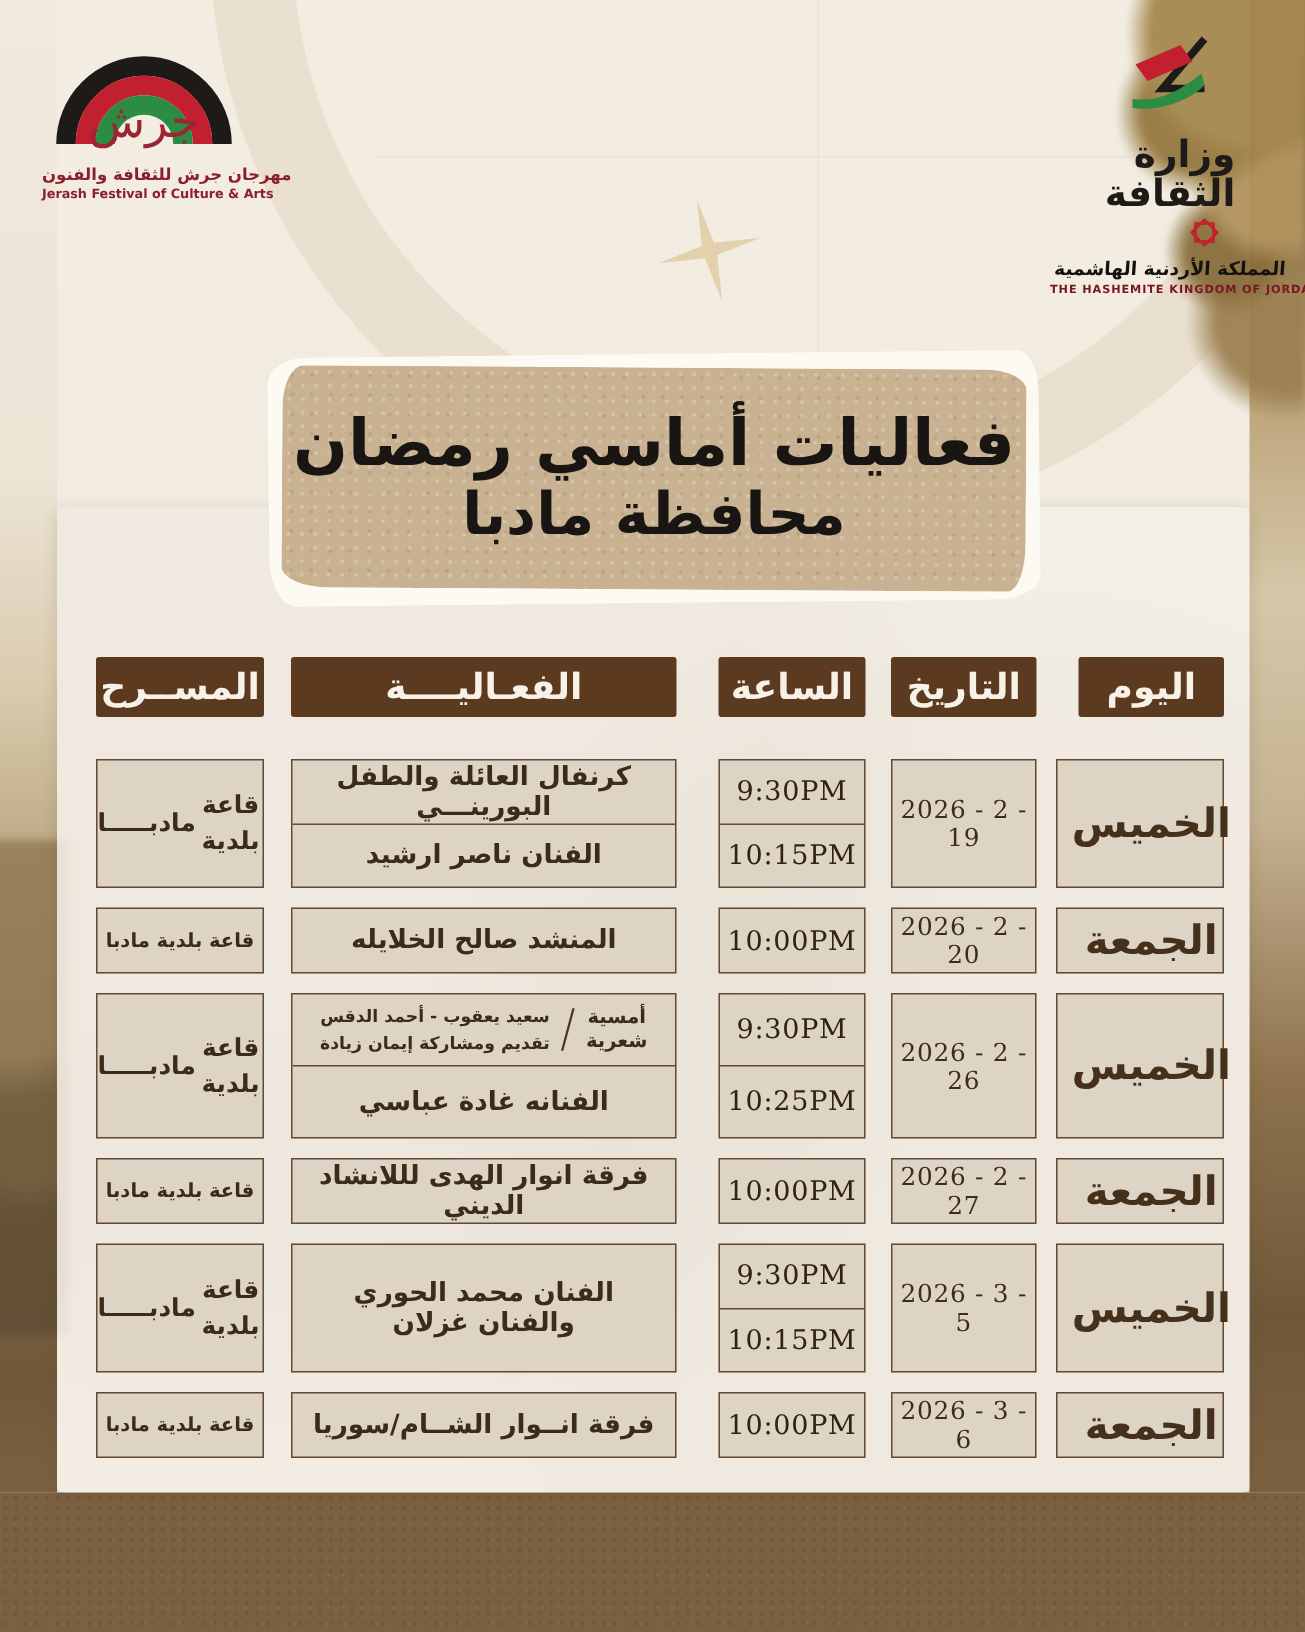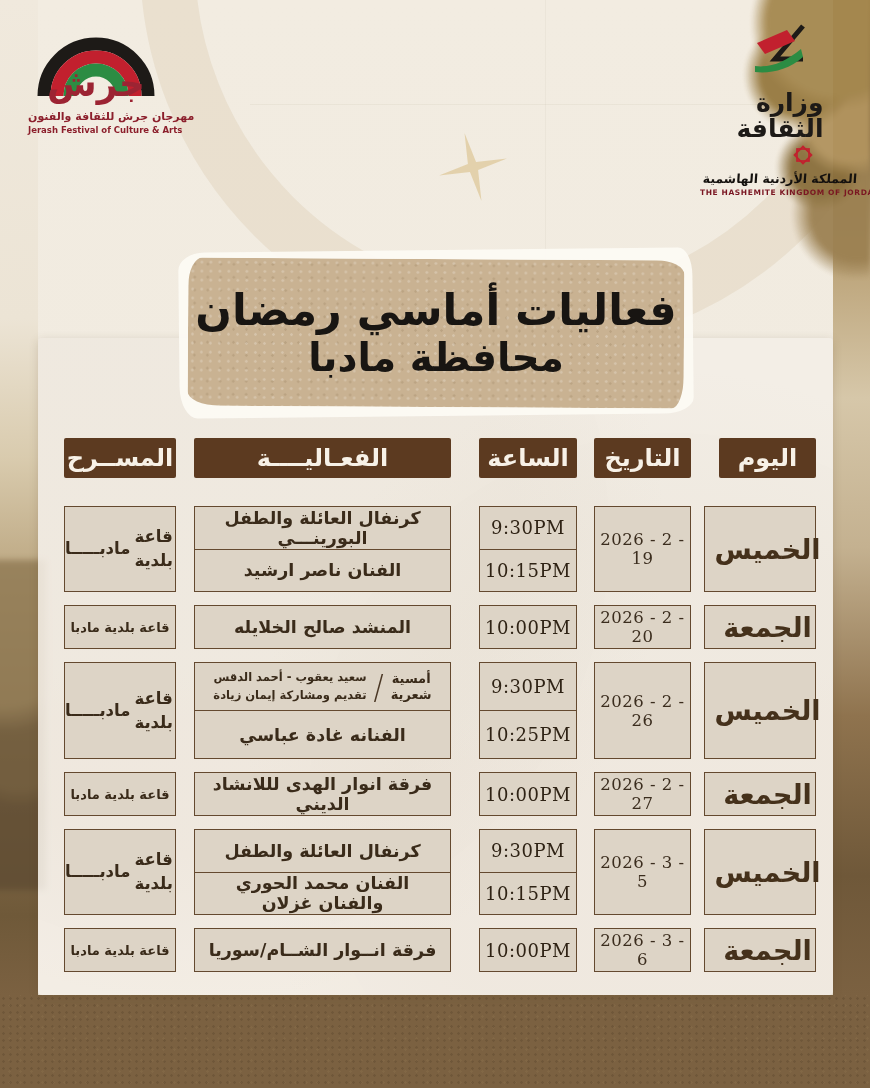--- a/index.html
+++ b/index.html
@@ -41,32 +41,32 @@
       radial-gradient(circle at 55% 55%, #6e5a3c 0 26%, transparent 36%),
       radial-gradient(circle at 25% 85%, #5f4c33 0 30%, transparent 42%);}
   .ground{position:absolute;left:0;top:995px;width:870px;height:93px;background:var(--bottom-brown);}
   .ground::after{content:"";position:absolute;inset:0;opacity:.5;
     background-image:radial-gradient(rgba(58,43,24,.35) 1px,transparent 1.5px),
                      radial-gradient(rgba(160,132,92,.35) 1px,transparent 1.4px);
     background-size:7px 7px,11px 11px;background-position:0 0,4px 5px;}
   
   .jerash-logo{position:absolute;left:28px;top:26px;width:136px;text-align:center;z-index:5;}
   .jerash-arcs{display:block;margin:0 auto;}
-  .jerash-mark{position:absolute;left:0;right:0;top:40px;font-size:36px;font-weight:700;
+  .jerash-mark{position:absolute;left:0;right:0;top:40px;font-size:31px;font-weight:400;
     color:var(--jerash-red);line-height:1;}
   .jerash-ar{margin-top:10px;font-size:11px;font-weight:700;color:#8c1f2c;white-space:nowrap;}
   .jerash-en{margin-top:2px;font-size:8.5px;font-weight:700;color:#8c1f2c;white-space:nowrap;}
   .ministry-logo{position:absolute;left:700px;top:22px;width:160px;text-align:center;z-index:5;}
   .ministry-top{display:flex;flex-direction:column;justify-content:center;align-items:center;gap:16px;direction:ltr;}
   .ministry-name{text-align:right;color:var(--flag-black);font-weight:800;line-height:1.02;font-size:25px;}
   .ministry-star{margin:4px 0 2px 46px;}
   .kingdom-ar{font-size:12.5px;font-weight:800;color:#14110e;white-space:nowrap;transform:skewX(-4deg);}
   .kingdom-en{margin-top:2px;font-size:7.5px;font-weight:700;letter-spacing:.6px;color:#7a1622;white-space:nowrap;}
   
-  .title-block{position:absolute;left:188px;top:259px;width:496px;height:148px;z-index:6;}
+  .title-block{position:absolute;left:188px;top:245px;width:496px;height:148px;z-index:6;}
   .title-bg-white{position:absolute;inset:-9px;background:rgba(252,250,244,.96);
     border-radius:26px 14px 30px 18px / 18px 28px 16px 32px;transform:rotate(-.6deg);}
   .title-bg-tan{position:absolute;inset:0;background:var(--title-bg);
     border-radius:14px 28px 12px 32px / 28px 14px 32px 14px;transform:rotate(.35deg);
     background-image:radial-gradient(rgba(255,255,255,.22) 1px,transparent 1.6px),
                      radial-gradient(rgba(120,95,60,.18) 1px,transparent 1.5px);
     background-size:9px 9px,13px 13px;}
   .title-text{position:relative;z-index:2;height:100%;display:flex;flex-direction:column;
     justify-content:center;align-items:center;gap:6px;}
   .title-line1{font-size:43px;font-weight:800;color:var(--title-text);line-height:1;}
@@ -302,23 +302,20 @@
         <div class="cell stack col-time">
           <div class="slot">
             <span class="ltr time-text">9:30PM</span>
           </div>
           <div class="slot">
             <span class="ltr time-text">10:15PM</span>
           </div>
         </div>
         <div class="cell stack col-activity">
           <div class="slot">
-            <span class="activity-text">كرنفال العائلة والطفل</span>
-          </div>
-          <div class="slot">
             <span class="activity-text">الفنان محمد الحوري والفنان غزلان</span>
           </div>
         </div>
         <div class="cell col-venue venue-cell two">
           <span class="venue-line">قاعة بلدية</span>
           <span class="venue-line">مادبـــــا</span>
         </div>
       </div>
       <div class="row single">
         <div class="cell col-day">

